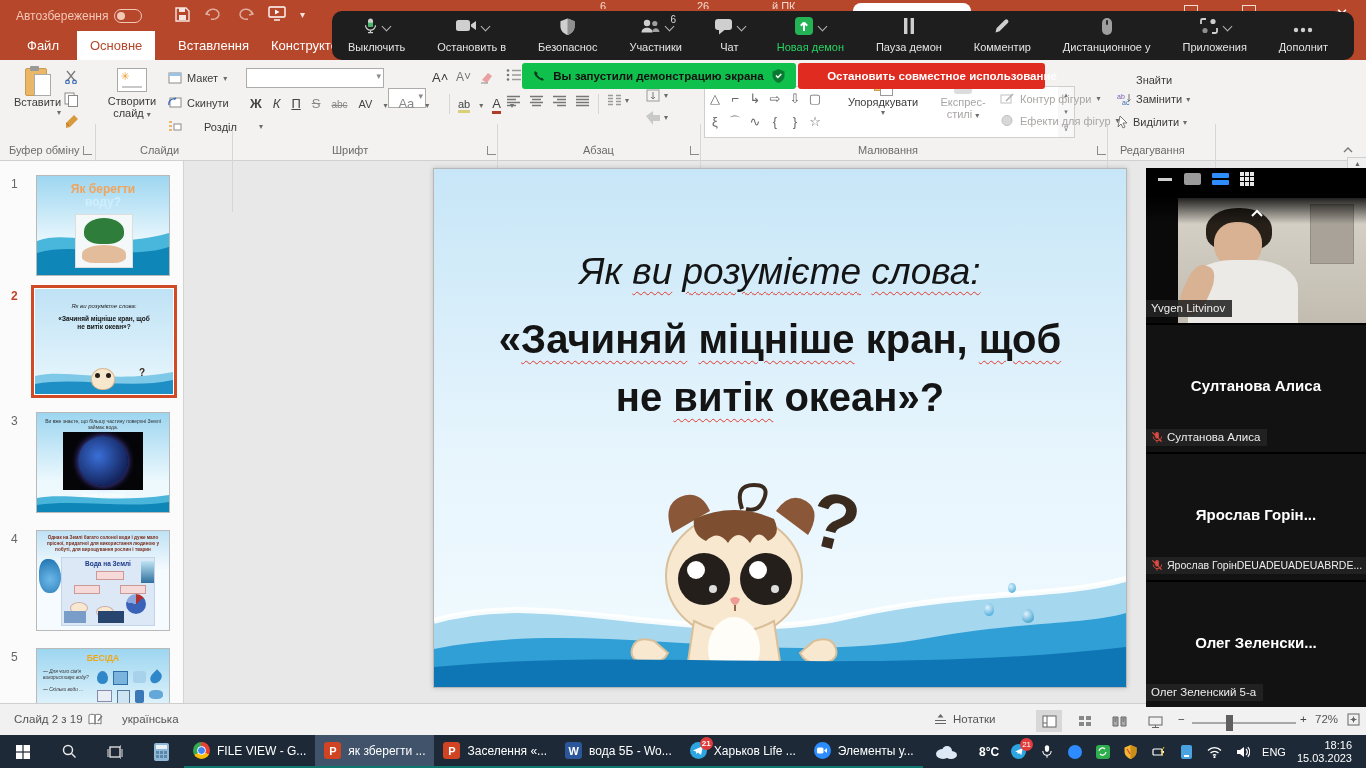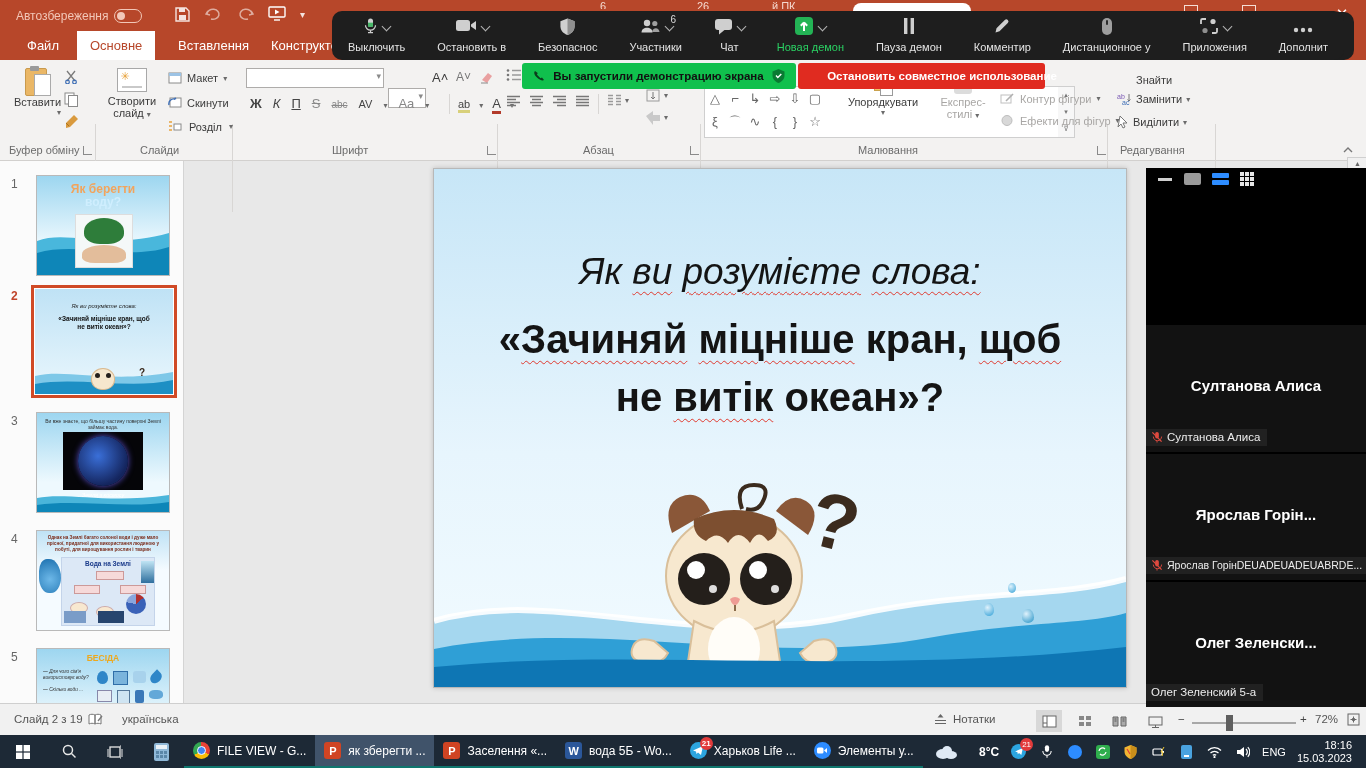--- a/index.html
+++ b/index.html
@@ -328,21 +328,21 @@
         <span class="dn">▾</span>
     </div>
     <div class="abs" style="left:168px;top:36px;display:flex;gap:5px;align-items:center;">
       <svg width="14" height="13" viewBox="0 0 14 13">
           <rect x="2" y="2" width="11" height="9" fill="#fff" stroke="#8a8a8a"></rect>
           <path d="M1 9a5 5 0 0 1 6-6" stroke="#3c6db5" fill="none" stroke-width="1.4"></path>
           <path d="M7 1l1.5 2L6 4z" fill="#3c6db5"></path>
         </svg>
       <span class="rtext">Скинути</span>
     </div>
-    <div class="abs" style="left:168px;top:60px;display:flex;gap:7px;align-items:center;">
+    <div class="abs" style="left:168px;top:60px;display:flex;gap:22px;align-items:center;">
       <svg width="14" height="13" viewBox="0 0 14 13">
           <path d="M1 2h3M1 6h3M1 10h3" stroke="#e8a33d" stroke-width="1.6"></path>
           <rect x="6" y="4" width="7" height="6" fill="#fff" stroke="#8a8a8a"></rect>
         </svg>
       <span class="rtext">Розділ</span>
         <span class="dn">▾</span>
     </div>
     <div class="abs rlabel" style="left:140px;">Слайди</div>
 
     <div class="abs combo" style="left:246px;top:8px;width:138px;"></div>
@@ -655,20 +655,38 @@
         <div style="background:#e6e6e6;"></div>
         <div style="background:#e6e6e6;"></div>
       <div style="background:#e6e6e6;"></div>
         <div style="background:#e6e6e6;"></div>
         <div style="background:#e6e6e6;"></div>
       <div style="background:#e6e6e6;"></div>
         <div style="background:#e6e6e6;"></div>
         <div style="background:#e6e6e6;"></div>
     </div>
 
+    <div class="abs ptile" style="top:30px;height:125px;background:#0a0a0a;">
+      <div style="position:absolute;left:32px;top:0;right:0;bottom:0;background:linear-gradient(#d8d4ca,#c2bcb0);overflow:hidden;">
+        <div style="position:absolute;right:12px;top:6px;width:42px;height:58px;background:#a8a298;border:1px solid #938d82;"></div>
+        <div style="position:absolute;left:28px;top:10px;width:66px;height:44px;background:#262019;border-radius:48% 48% 40% 40%;"></div>
+        <div style="position:absolute;left:36px;top:24px;width:48px;height:46px;background:#d9b193;border-radius:45% 45% 48% 48%;"></div>
+        <div style="position:absolute;left:10px;top:62px;width:110px;height:70px;background:#eceae6;border-radius:40% 40% 0 0;"></div>
+        <div style="position:absolute;left:6px;top:66px;width:26px;height:52px;background:#d9b193;border-radius:40%;transform:rotate(24deg);"></div>
+      </div>
+      <div style="position:absolute;left:0;top:0;right:0;height:26px;background:linear-gradient(rgba(0,0,0,.85),rgba(0,0,0,0));"></div>
+      <div class="abs" style="left:104px;top:6px;width:14px;height:9px;">
+        <svg width="14" height="9" viewBox="0 0 14 9">
+            <path d="M2 7l5-5 5 5" fill="none" stroke="#fff" stroke-width="2"></path>
+          </svg>
+      </div>
+      <div class="plabel">
+          <span>Yvgen Litvinov</span>
+        </div>
+    </div>
 
     <div class="abs ptile" style="top:157px;height:127px;">
       <div class="pname" style="position:absolute;top:52px;">Султанова Алиса</div>
       <div class="plabel">
         <svg width="12" height="12" viewBox="0 0 13 13">
             <rect x="4.5" y="1" width="4" height="7" rx="2" fill="#e04a3f"></rect>
             <path d="M2.5 6a4.5 4.5 0 0 0 9 0M6.5 10.5v2" stroke="#e04a3f" fill="none"></path>
             <path d="M1.5 1.5l10 10" stroke="#e04a3f" stroke-width="1.4"></path>
           </svg>
         <span>Султанова Алиса</span>

